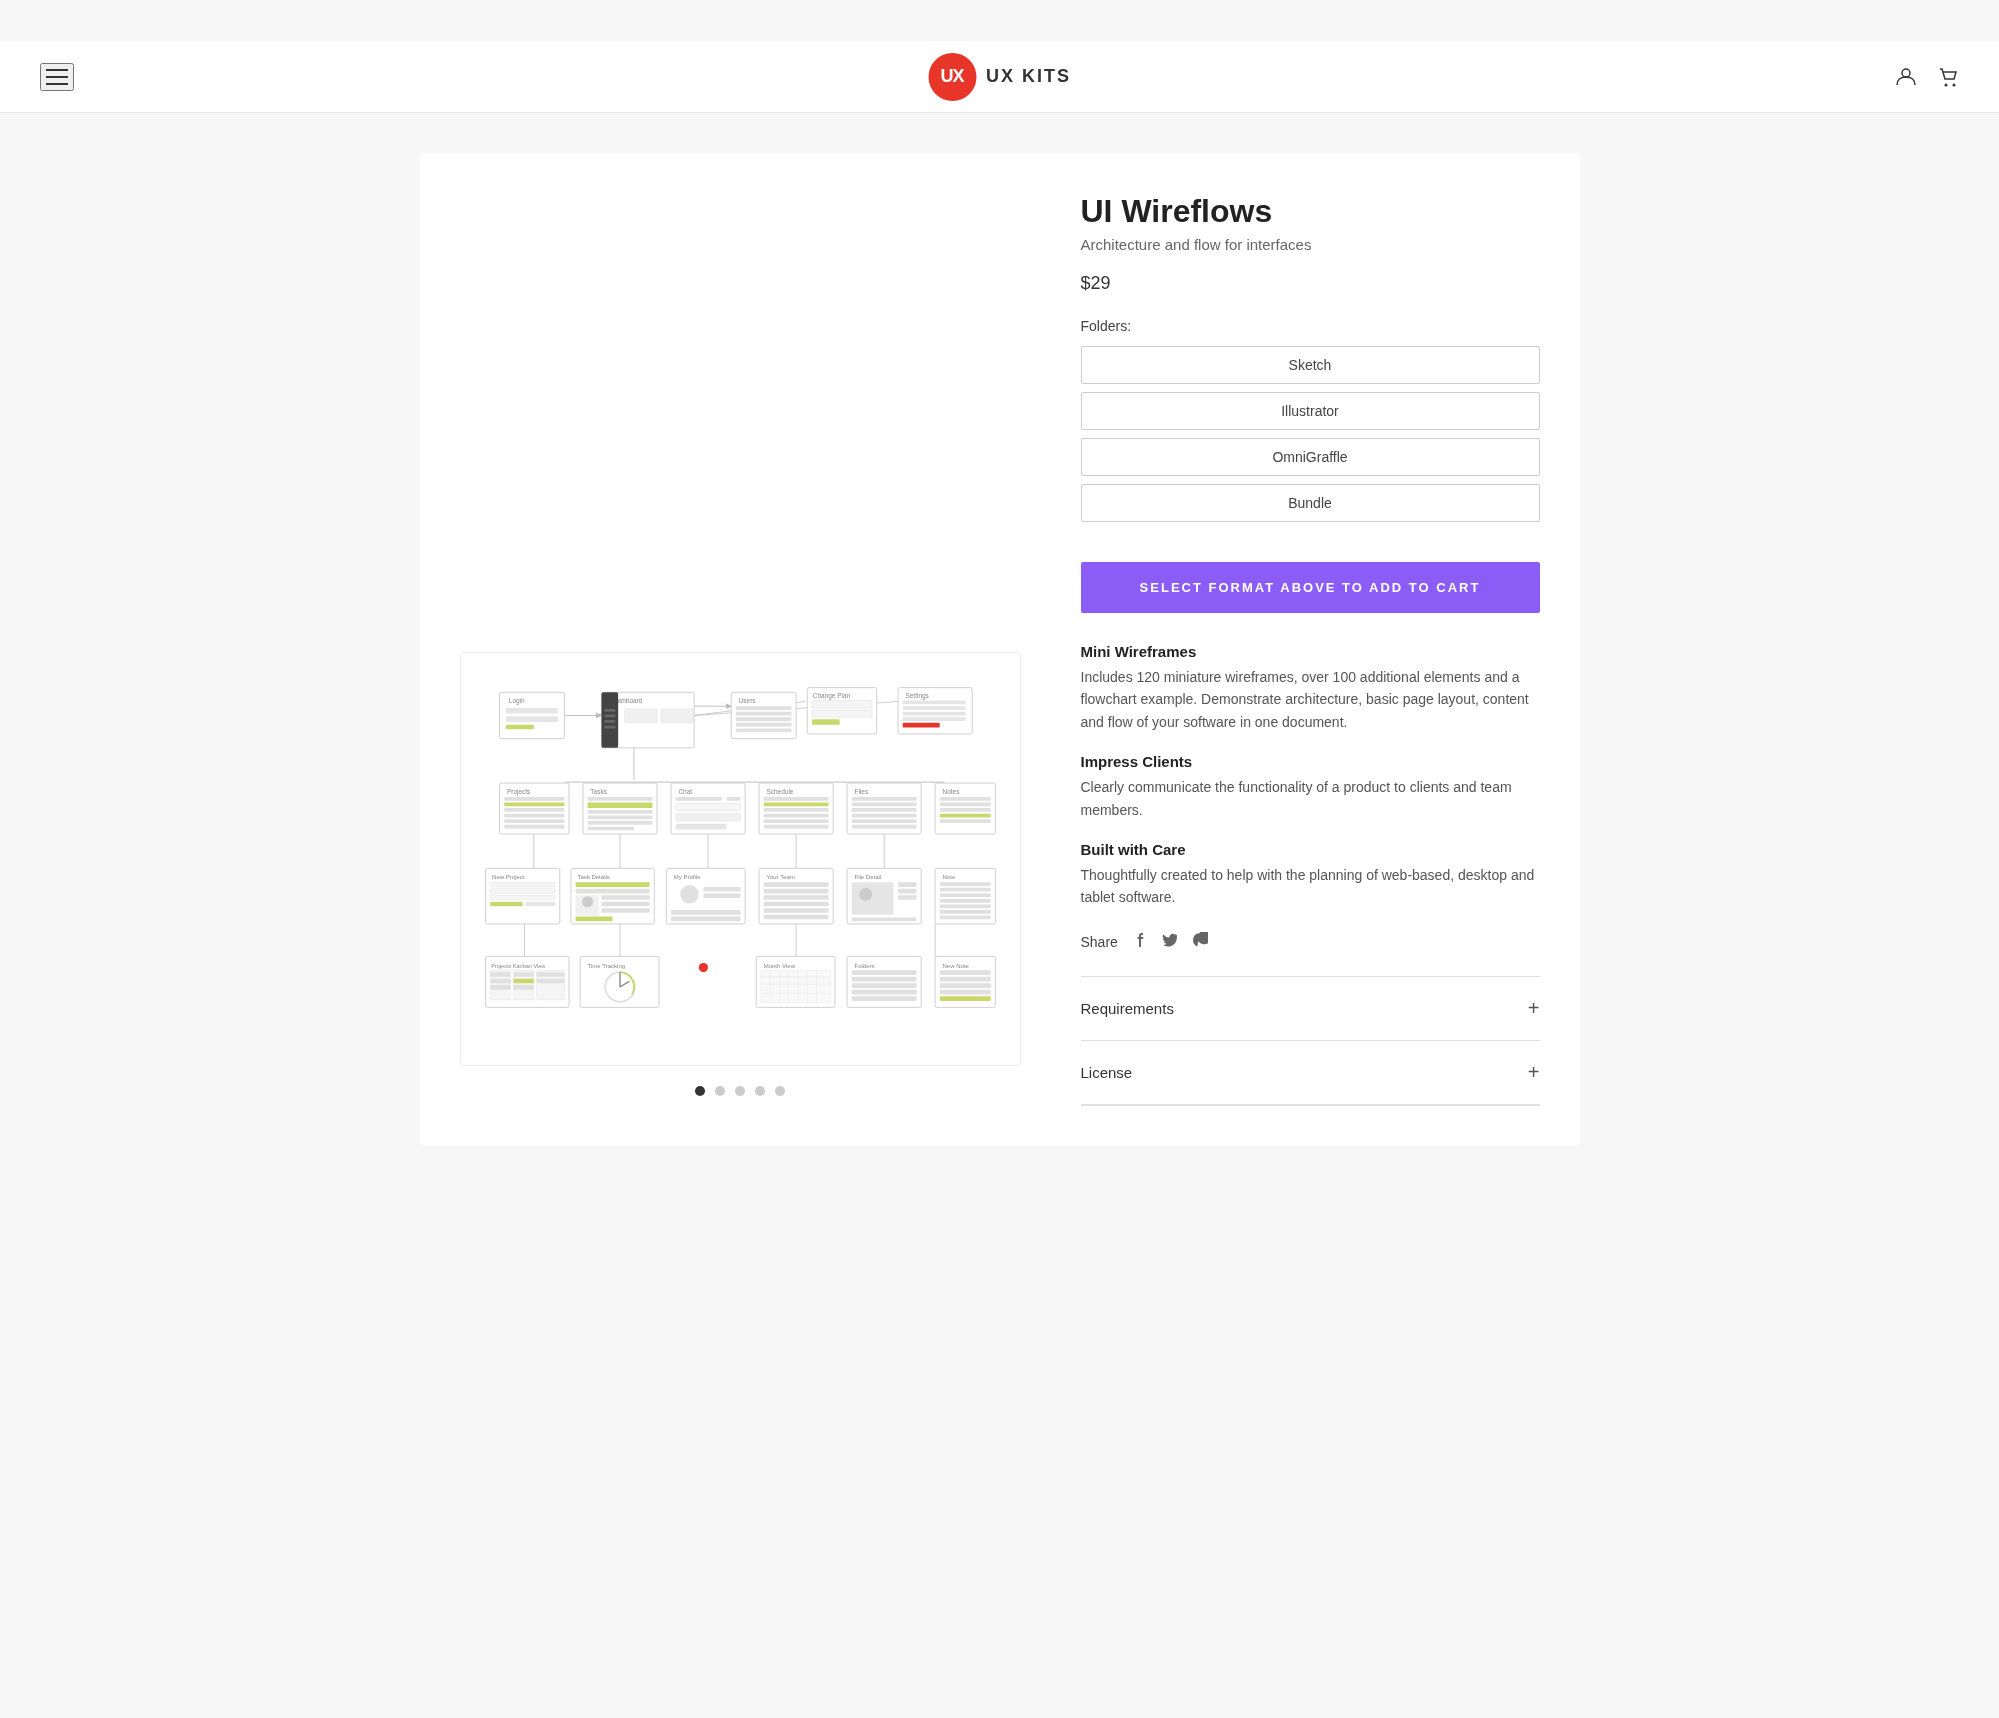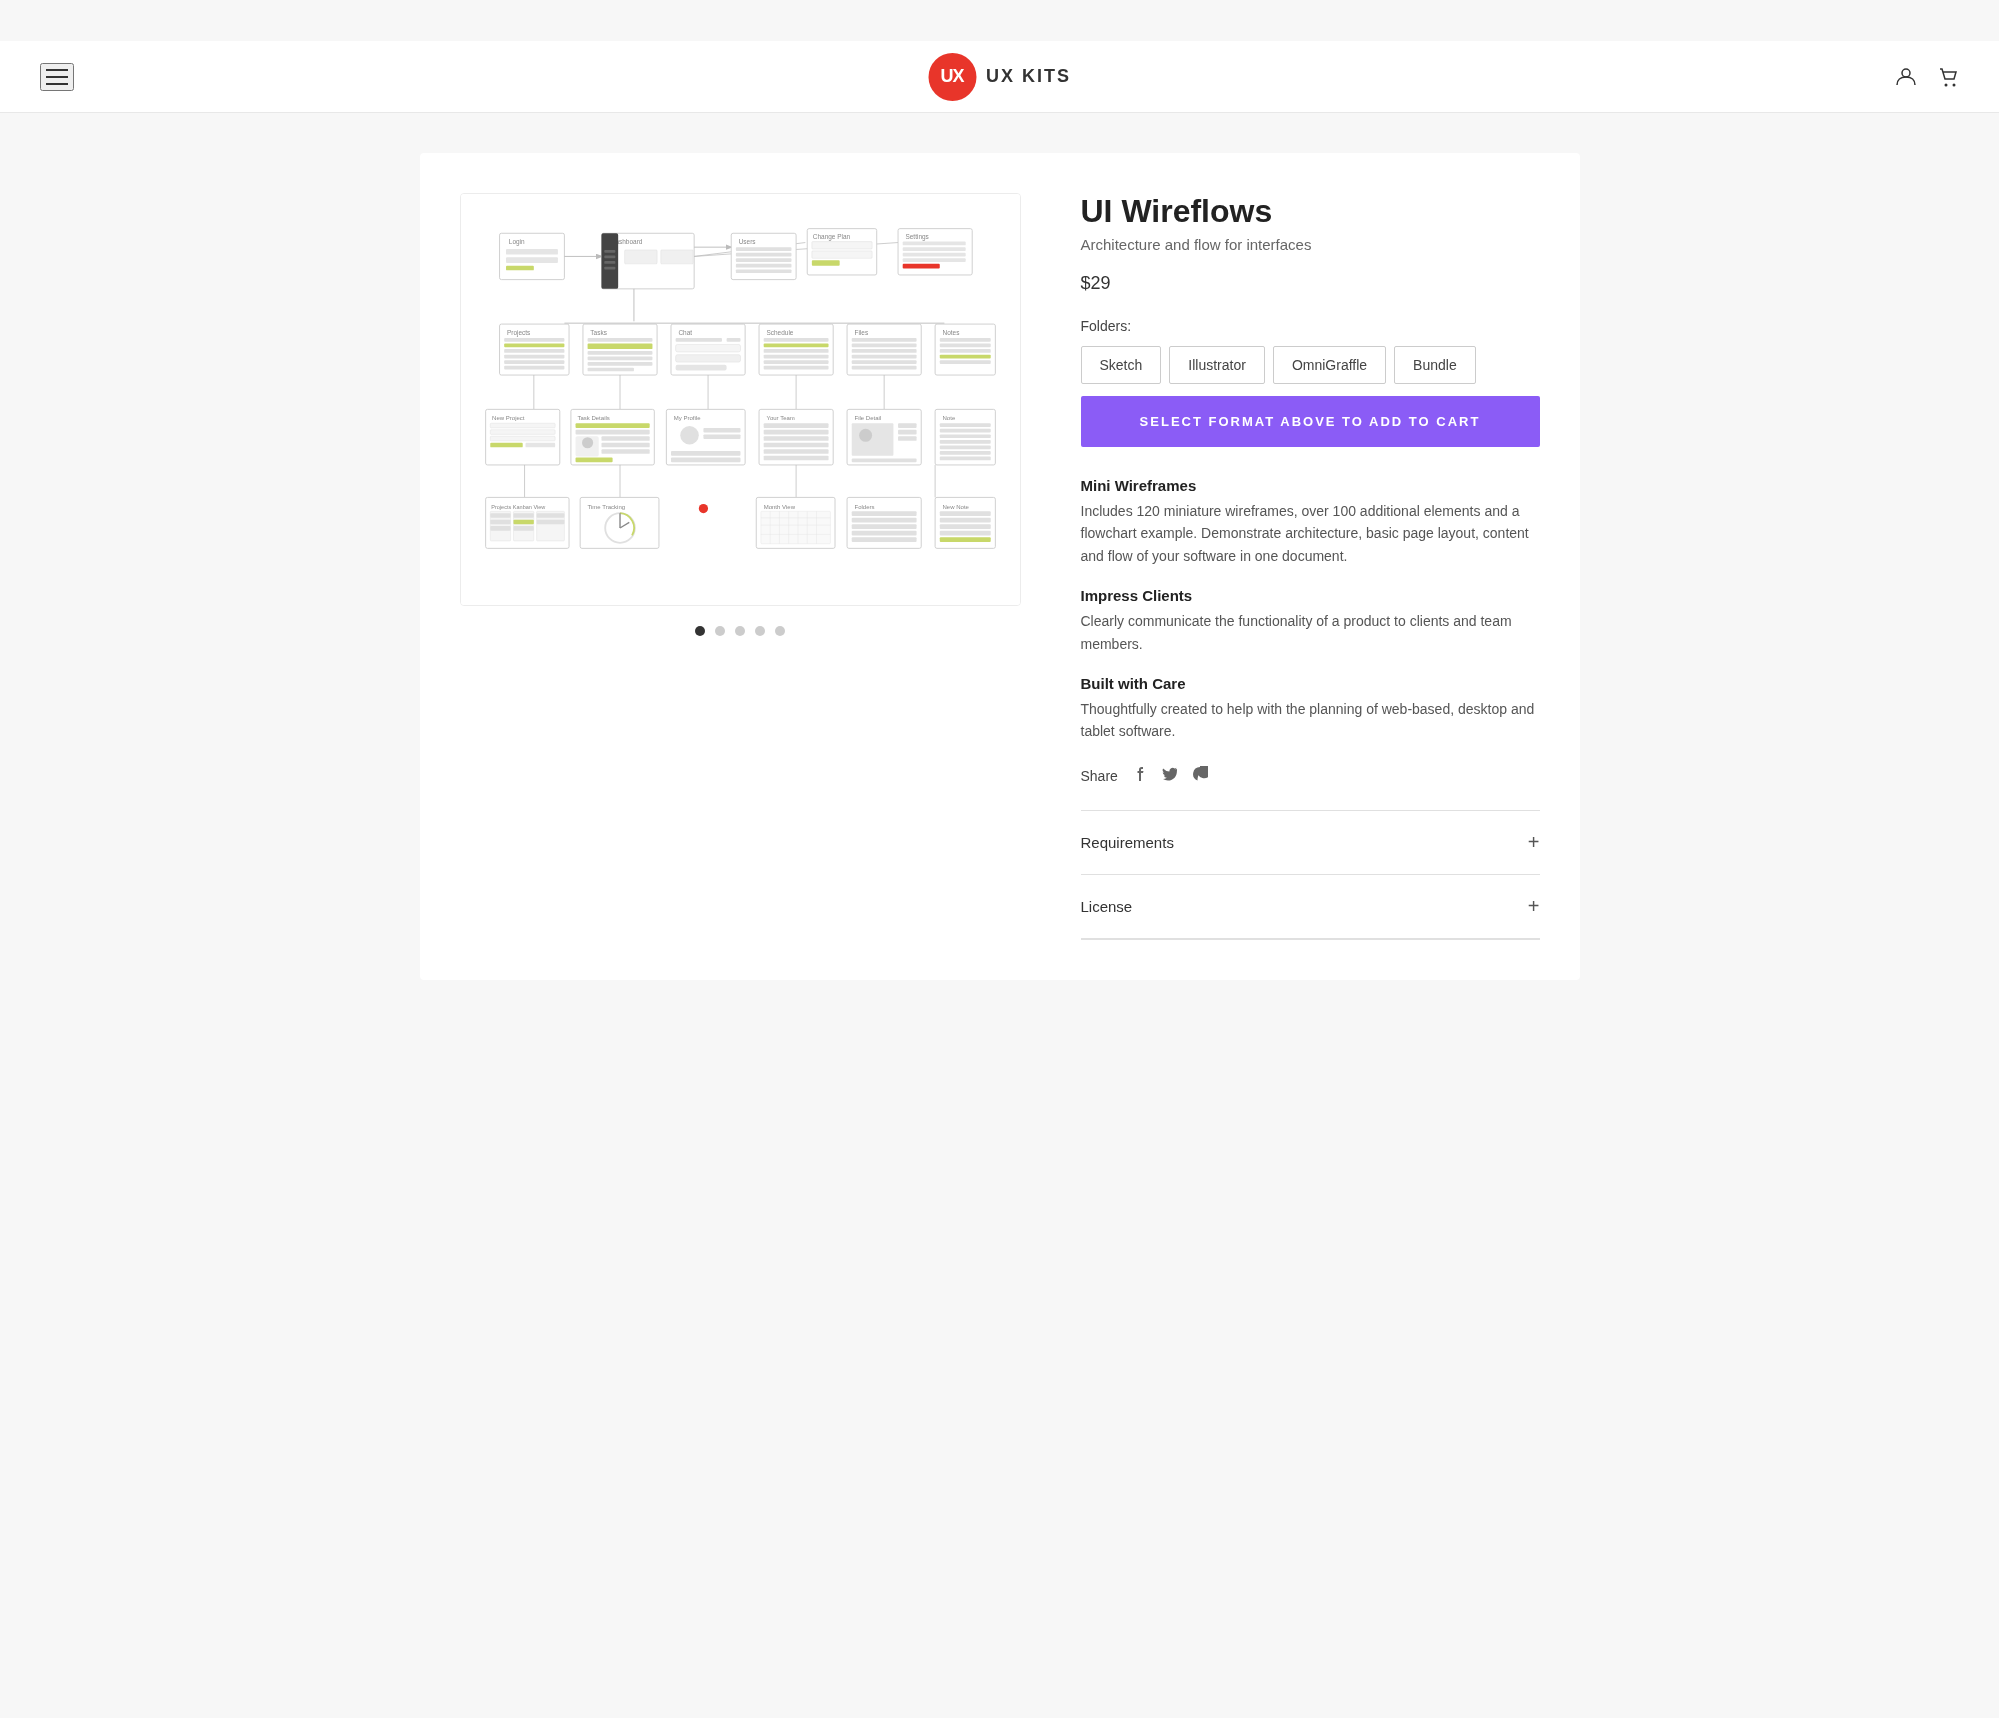--- a/index.html
+++ b/index.html
@@ -85,21 +85,21 @@
 
     
     .main-container {
       max-width: 1200px;
       margin: 0 auto;
       padding: 40px 20px;
     }
     .product-layout {
       display: flex;
       gap: 60px;
-      align-items: flex-start;
+      align-items: flex-end;
       background: #fff;
       border-radius: 4px;
       padding: 40px;
     }
 
     
     .product-image-section {
       flex: 1.1;
       min-width: 0;
     }
@@ -163,21 +163,22 @@
     }
     .format-label {
       font-size: 14px;
       color: #444;
       margin-bottom: 12px;
     }
     .format-options {
       display: flex;
       gap: 8px;
       flex-wrap: wrap;
-      margin-bottom: 12px;
+      margin-bottom: 40px;
+      flex-direction: column;
     }
     .format-btn {
       border: 1px solid #ccc;
       background: #fff;
       padding: 10px 18px;
       font-size: 14px;
       color: #444;
       cursor: pointer;
       border-radius: 2px;
       transition: border-color 0.2s, background 0.2s;

